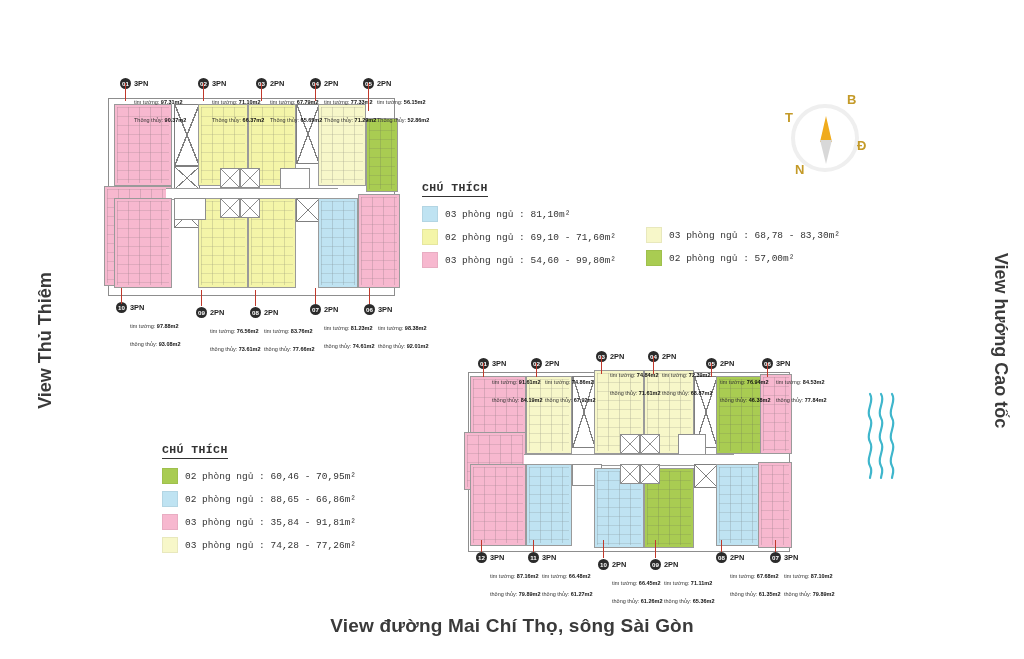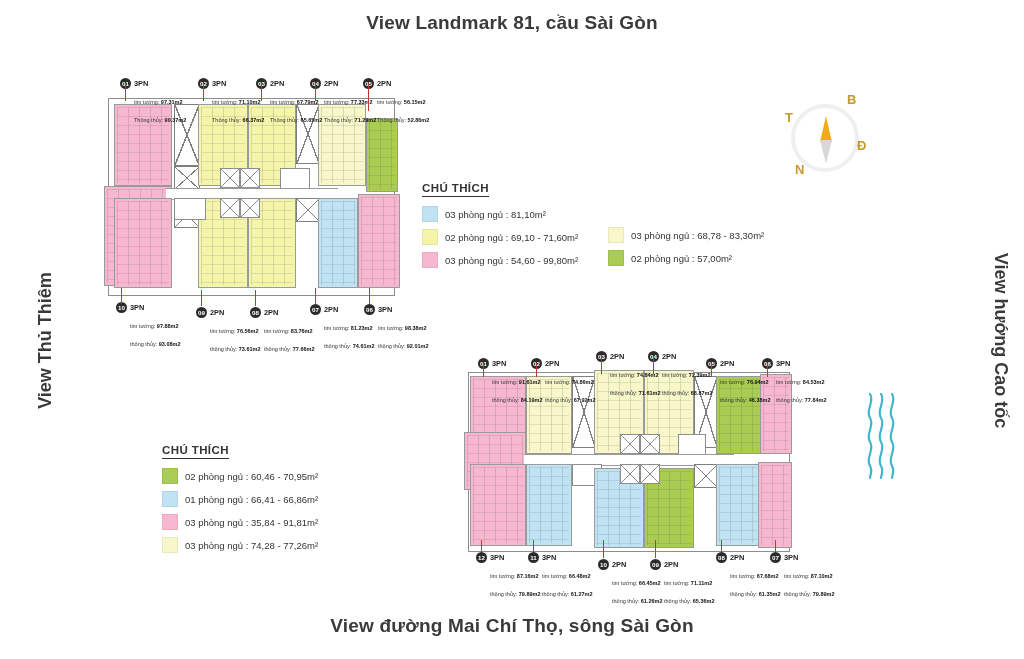--- a/index.html
+++ b/index.html
@@ -31,21 +31,21 @@
     position:absolute;font-size:24px;font-weight:bold;letter-spacing:1px;
     color:#c8a23a;
     background:linear-gradient(180deg,#e8cf7a 0%,#c79a2e 45%,#a9822a 55%,#e3c86d 100%);
     -webkit-background-clip:text;background-clip:text;color:transparent;
     text-shadow:0 0 0 rgba(0,0,0,0);
   }
   #block-b-title{left:419px;top:140px;}
   #block-a-title{left:339px;top:450px;}
 
   
-  .legend{position:absolute;}
+  .legend{position:absolute;font-family:Liberation Mono, monospace;}
   .legend-title{
     font-size:11.5px;font-weight:bold;color:#333;letter-spacing:.4px;
     border-bottom:1.6px solid #333;display:inline-block;padding-bottom:2px;
     margin-bottom:9px;
   }
   .legend-cols{display:flex;gap:30px;}
   .legend-col{display:flex;flex-direction:column;gap:7px;}
   .legend-row{display:flex;align-items:center;gap:7px;}
   .swatch{width:14px;height:14px;flex:0 0 14px;border:1px solid rgba(0,0,0,.06);}
   .legend-label{font-size:9.5px;color:#333;white-space:nowrap;}
@@ -120,21 +120,20 @@
   .needle-s{left:45px;top:52px;border-left:6px solid transparent;border-right:6px solid transparent;border-top:24px solid #d8d8d8;}
 
   
   #river{position:absolute;left:862px;top:392px;width:46px;height:88px;}
 </style>
 </head>
 <body>
 
 <div class="stage">
 
-  <div class="view-title" id="title-top">View Landmark 81, cầu Sài Gòn</div>
   <div class="view-title" id="title-bottom">View đường Mai Chí Thọ, sông Sài Gòn</div>
   <div class="view-side" id="title-left">View Thủ Thiêm</div>
   <div class="view-side" id="title-right">View hướng Cao tốc</div>
 
   <div id="compass">
     <div class="compass-ring"></div>
     <div class="needle-n"></div>
     <div class="needle-s"></div>
     <div class="compass-letter" id="cl-b">B</div>
     <div class="compass-letter" id="cl-d">Đ</div>
@@ -187,21 +186,21 @@
   <div class="legend" id="legend-a">
     <div class="legend-title">CHÚ THÍCH</div>
     <div class="legend-cols">
       <div class="legend-col">
         <div class="legend-row">
           <span class="swatch" style="background:#a9cc52"></span>
           <span class="legend-label">02 phòng ngủ : 60,46 - 70,95m²</span>
         </div>
         <div class="legend-row">
           <span class="swatch" style="background:#bfe3f2"></span>
-          <span class="legend-label">01 phòng ngủ : 66,41 - 66,86m²</span>
+          <span class="legend-label">02 phòng ngủ : 88,65 - 66,86m²</span>
         </div>
         <div class="legend-row">
           <span class="swatch" style="background:#f7b8cf"></span>
           <span class="legend-label">03 phòng ngủ : 35,84 - 91,81m²</span>
         </div>
         <div class="legend-row">
           <span class="swatch" style="background:#f7f7c9"></span>
           <span class="legend-label">03 phòng ngủ : 74,28 - 77,26m²</span>
         </div>
       </div>

